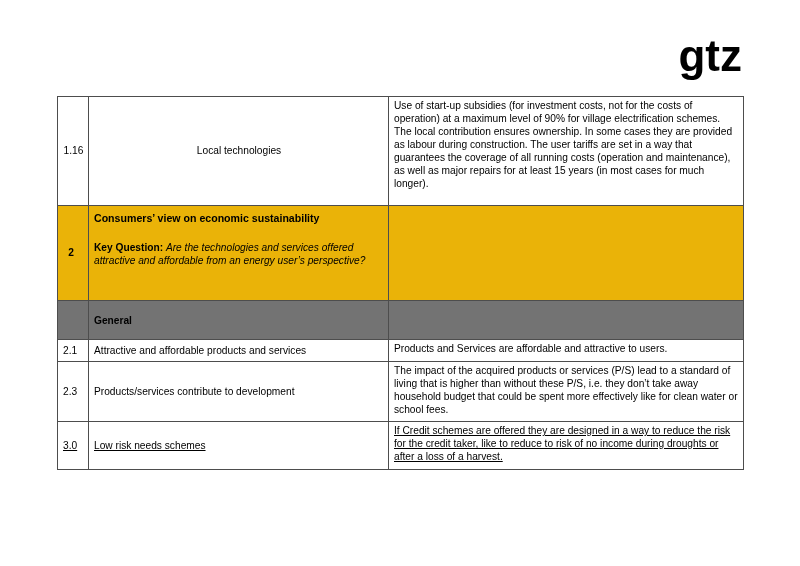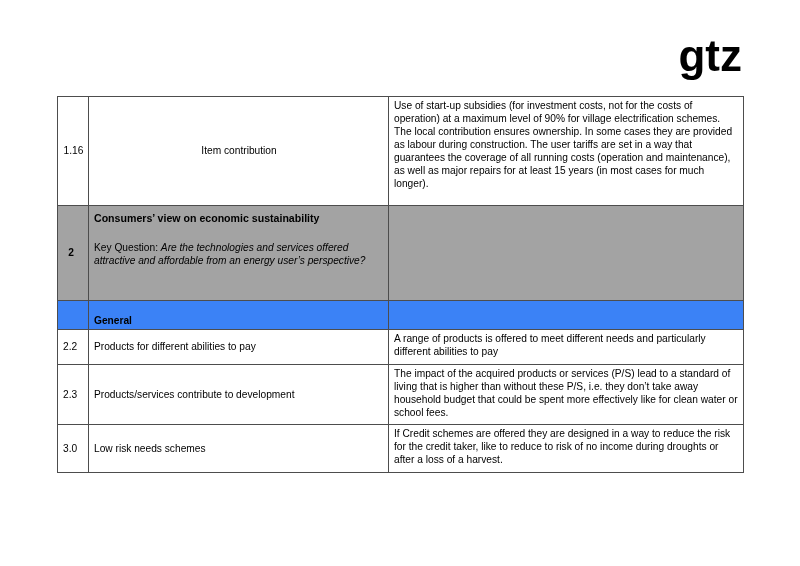--- a/index.html
+++ b/index.html
@@ -93,21 +93,21 @@
     padding-top: 3px;
     margin-top: 28px;
   }
 
   
   tr.r116 td { height: 104px; }
   tr.r116 td.item, tr.r116 td.crit { vertical-align: middle; text-align: center; }
 
   
   tr.section td {
-    background: #a3a3a3;
+    background: #eab308;
     height: 86px;
   }
   tr.section td.item {
     vertical-align: middle;
     text-align: center;
     font-weight: bold;
     padding-left: 0;
   }
   tr.section td.crit {
     vertical-align: top;
@@ -116,37 +116,37 @@
   .sect-title {
     font-weight: bold;
     font-size: 10.6px;
     line-height: 1.3;
   }
   .kq {
     margin-top: 15px;
     font-size: 10.2px;
     line-height: 1.3;
   }
-  .kq b { font-weight: normal; font-style: normal; }
+  .kq b { font-weight: bold; font-style: normal; }
   .kq i { font-style: italic; margin-top: 29px; }
 
   
   tr.subhdr td {
-    background: #3b82f6;
+    background: #737373;
     height: 24px;
     vertical-align: bottom;
-    padding-bottom: 2px;
+    padding-bottom: 12px;
   }
   tr.subhdr td.crit { font-weight: bold; }
 
   
   tr.r21 td { height: 17px; }
   tr.r22 td { height: 30px; }
   tr.r23 td { height: 55px; }
-  tr.r24 td { height: 43px; }
+  tr.r24 td { height: 43px; text-decoration: underline; }
   tr.r25 td { height: 30px; }
 
   tr.r21 td.item, tr.r21 td.crit,
   tr.r22 td.item, tr.r22 td.crit,
   tr.r23 td.item, tr.r23 td.crit,
   tr.r24 td.item, tr.r24 td.crit,
   tr.r25 td.item, tr.r25 td.crit { vertical-align: middle; }
 </style>
 </head>
 <body>
@@ -160,45 +160,45 @@
       <colgroup>
         <col class="c-item">
         <col class="c-crit">
         <col class="c-expl">
       </colgroup>
       <tbody>
 
 
         <tr class="r116">
           <td class="item">1.16</td>
-          <td class="crit">Item contribution</td>
+          <td class="crit">Local technologies</td>
           <td class="expl">Use of start-up subsidies (for investment costs, not for the costs of operation) at a maximum level of 90% for village electrification schemes. The local contribution ensures ownership. In some cases they are provided as labour during construction. The user tariffs are set in a way that guarantees the coverage of all running costs (operation and maintenance), as well as major repairs for at least 15 years (in most cases for much longer).</td>
         </tr>
 
         <tr class="section">
           <td class="item">2</td>
           <td class="crit">
             <div class="sect-title">Consumers’ view on economic sustainability</div>
             <div class="kq"><b>Key Question:</b> <i>Are the technologies and services offered attractive and affordable from an energy user’s perspective?</i></div>
           </td>
           <td class="expl"></td>
         </tr>
 
         <tr class="subhdr">
           <td class="item"></td>
           <td class="crit">General</td>
           <td class="expl"></td>
         </tr>
 
-
-        <tr class="r22">
-          <td class="item">2.2</td>
-          <td class="crit">Products for different abilities to pay</td>
-          <td class="expl">A range of products is offered to meet different needs and particularly different abilities to pay</td>
-        </tr>
+        <tr class="r21">
+          <td class="item">2.1</td>
+          <td class="crit">Attractive and affordable products and services</td>
+          <td class="expl">Products and Services are affordable and attractive to users.</td>
+        </tr>
+
 
         <tr class="r23">
           <td class="item">2.3</td>
           <td class="crit">Products/services contribute to development</td>
           <td class="expl">The impact of the acquired products or services (P/S) lead to a standard of living  that is higher than without these P/S, i.e. they don’t take away household budget that could be spent more effectively like for clean water or school fees.</td>
         </tr>
 
         <tr class="r24">
           <td class="item">3.0</td>
           <td class="crit">Low risk needs schemes</td>

